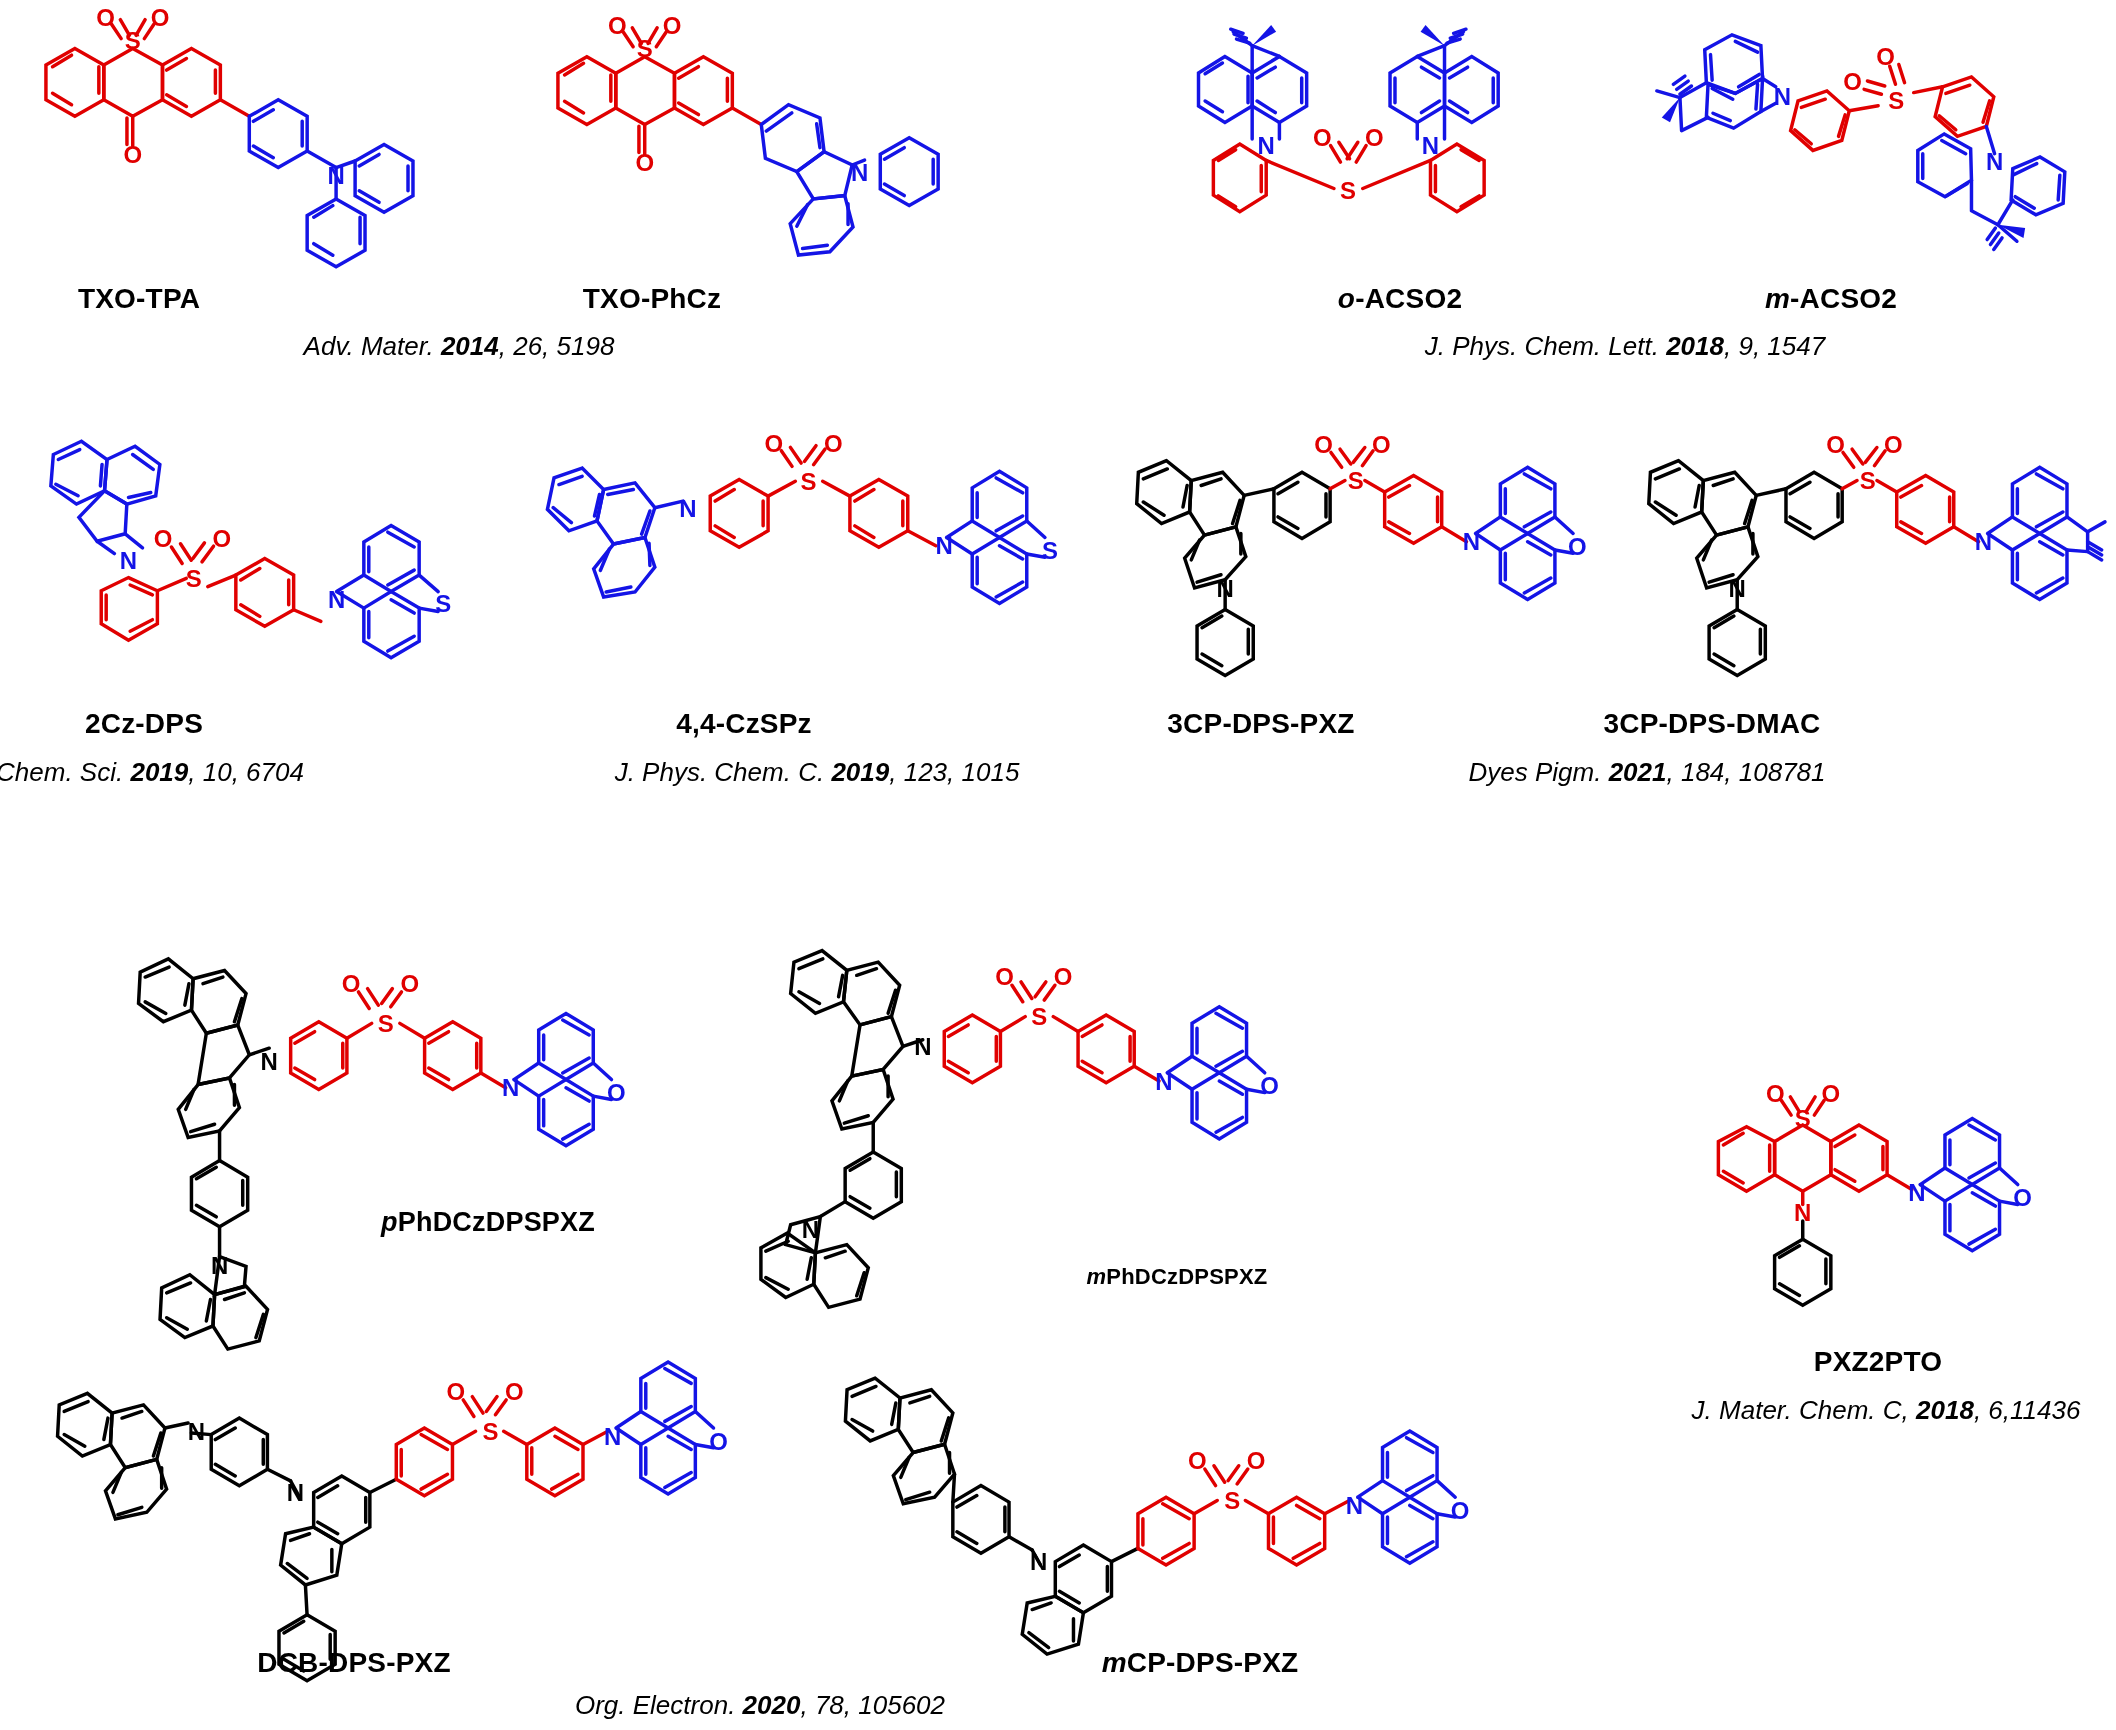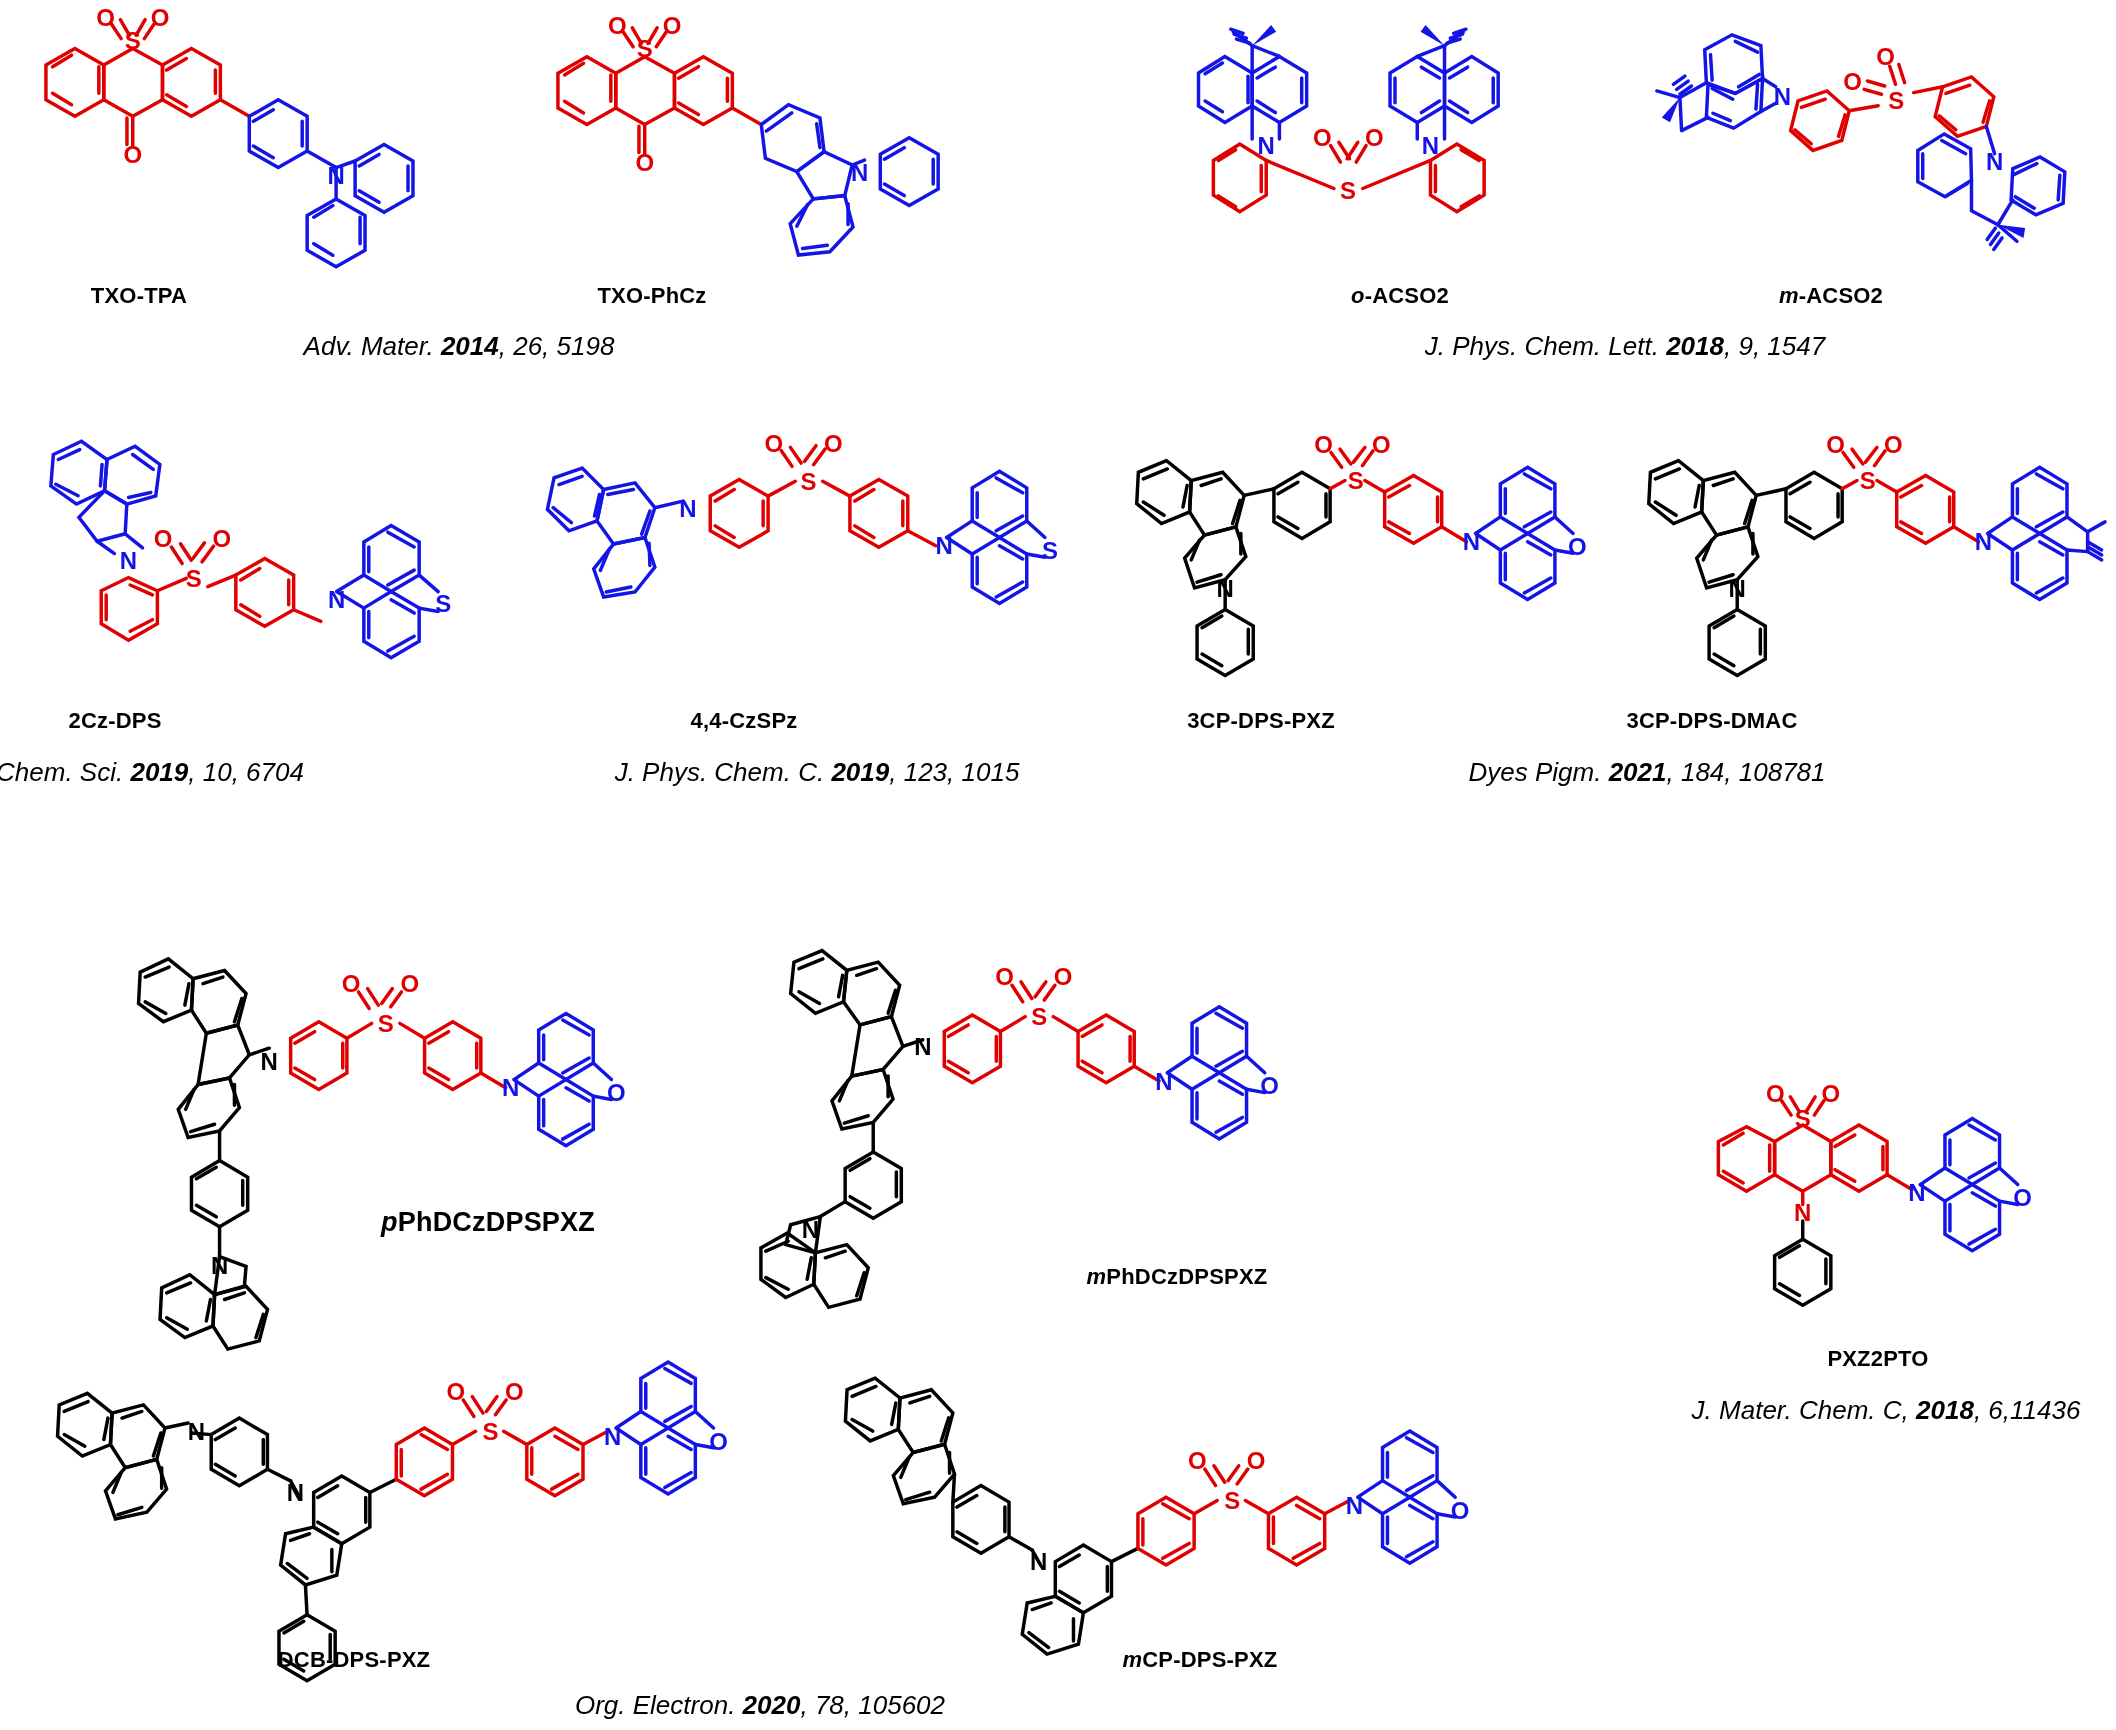--- a/index.html
+++ b/index.html
@@ -1,19 +1,19 @@
 <!DOCTYPE html>
 <html style="font-size:13.2px"><head>
 <meta charset="utf-8">
 <style>
   html,body{margin:0;padding:0;background:#ffffff;}
   body{width:2116px;height:1730px;position:relative;
        font-family:"Liberation Sans",sans-serif;color:#000;overflow:hidden;}
   .fig{position:absolute;left:0;top:0;width:2116px;height:1730px;}
-  .cap{position:absolute;font-weight:bold;font-size:22px;letter-spacing:0.2px;
+  .cap{position:absolute;font-weight:bold;font-size:28px;letter-spacing:0.2px;
        white-space:nowrap;text-align:center;transform:translateX(-50%);}
   .cap .it{font-style:italic;font-weight:bold;}
   .ref{position:absolute;font-size:26px;font-style:italic;white-space:nowrap;
        text-align:right;transform:translateX(-50%);}
   .ref b{font-weight:bold;font-style:italic;}
   .ref .pl{font-style:italic;font-weight:normal;}
   .mol{position:absolute;}
   svg{display:block;overflow:visible;}
   text{font-family:"Liberation Sans",sans-serif;font-weight:bold;
        text-anchor:middle;dominant-baseline:central;}
@@ -240,21 +240,21 @@
   <path d="M426,192 L426,162 M449,144 L481,162 M481,190 L449,208"></path>
   <polygon points="420,236 420,276 453,296 487,276 487,236 453,216"></polygon>
   <path d="M426,240 L426,272 M449,288 L481,270 M481,242 L453,226"></path>
   <path d="M387,216 L420,196 M420,236 L387,216"></path>
   <path d="M487,196 L510,216 M510,240 L487,236"></path>
  </g>
  <text x="387" y="226" fill="#1414e6" font-size="29">N</text>
  <text x="516" y="230" fill="#1414e6" font-size="29">S</text>
 </svg>
 </div>
-<div class="cap" style="left:115px;top:708px;"><span>2Cz-DPS</span></div>
+<div class="cap" style="left:144px;top:708px;"><span>2Cz-DPS</span></div>
 
 <div class="mol" style="left:529px;top:430px;">
 <svg width="579" height="281" viewBox="0 0 700 340">
  <g fill="none" stroke="#1414e6" stroke-width="4.2" stroke-linecap="round">
   <polygon points="64,46 30,58 22,96 48,122 82,110 90,72"></polygon>
   <path d="M64,56 L36,66 M29,94 L51,112 M85,78 L79,104"></path>
   <polygon points="82,110 90,72 128,64 152,94 140,130 102,138"></polygon>
   <path d="M95,78 L126,72 M146,98 L136,126"></path>
   <polygon points="102,138 140,130 152,166 128,196 90,202 78,168"></polygon>
   <path d="M97,144 L86,170 M93,196 L123,190 M145,137 L146,164"></path>

